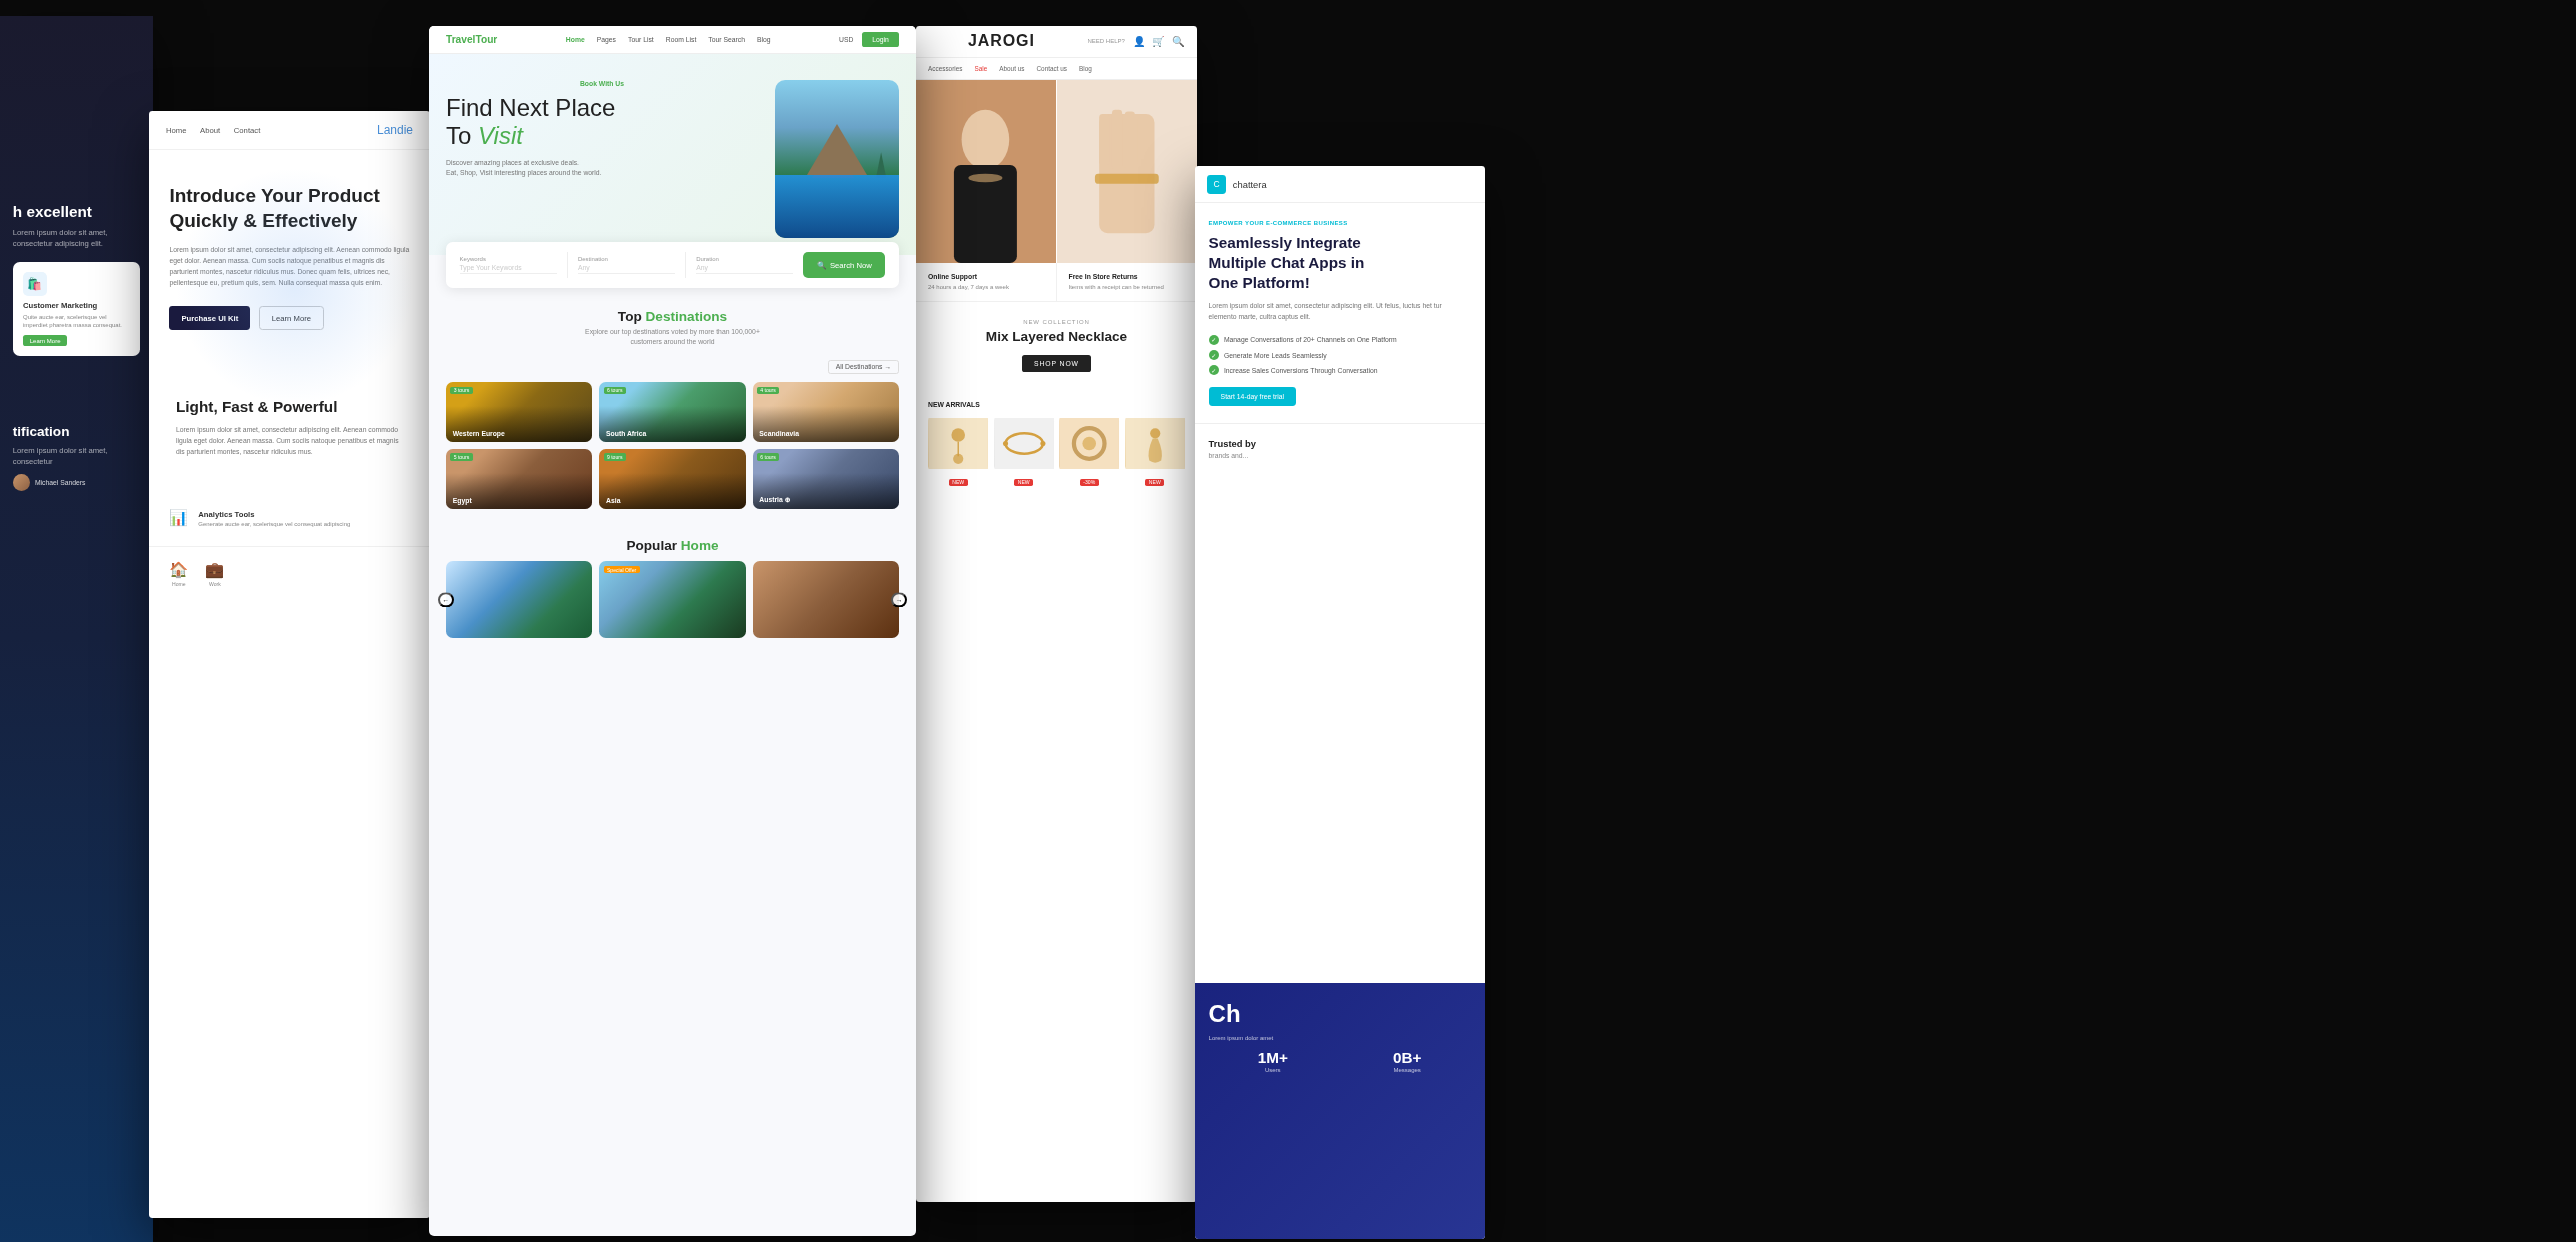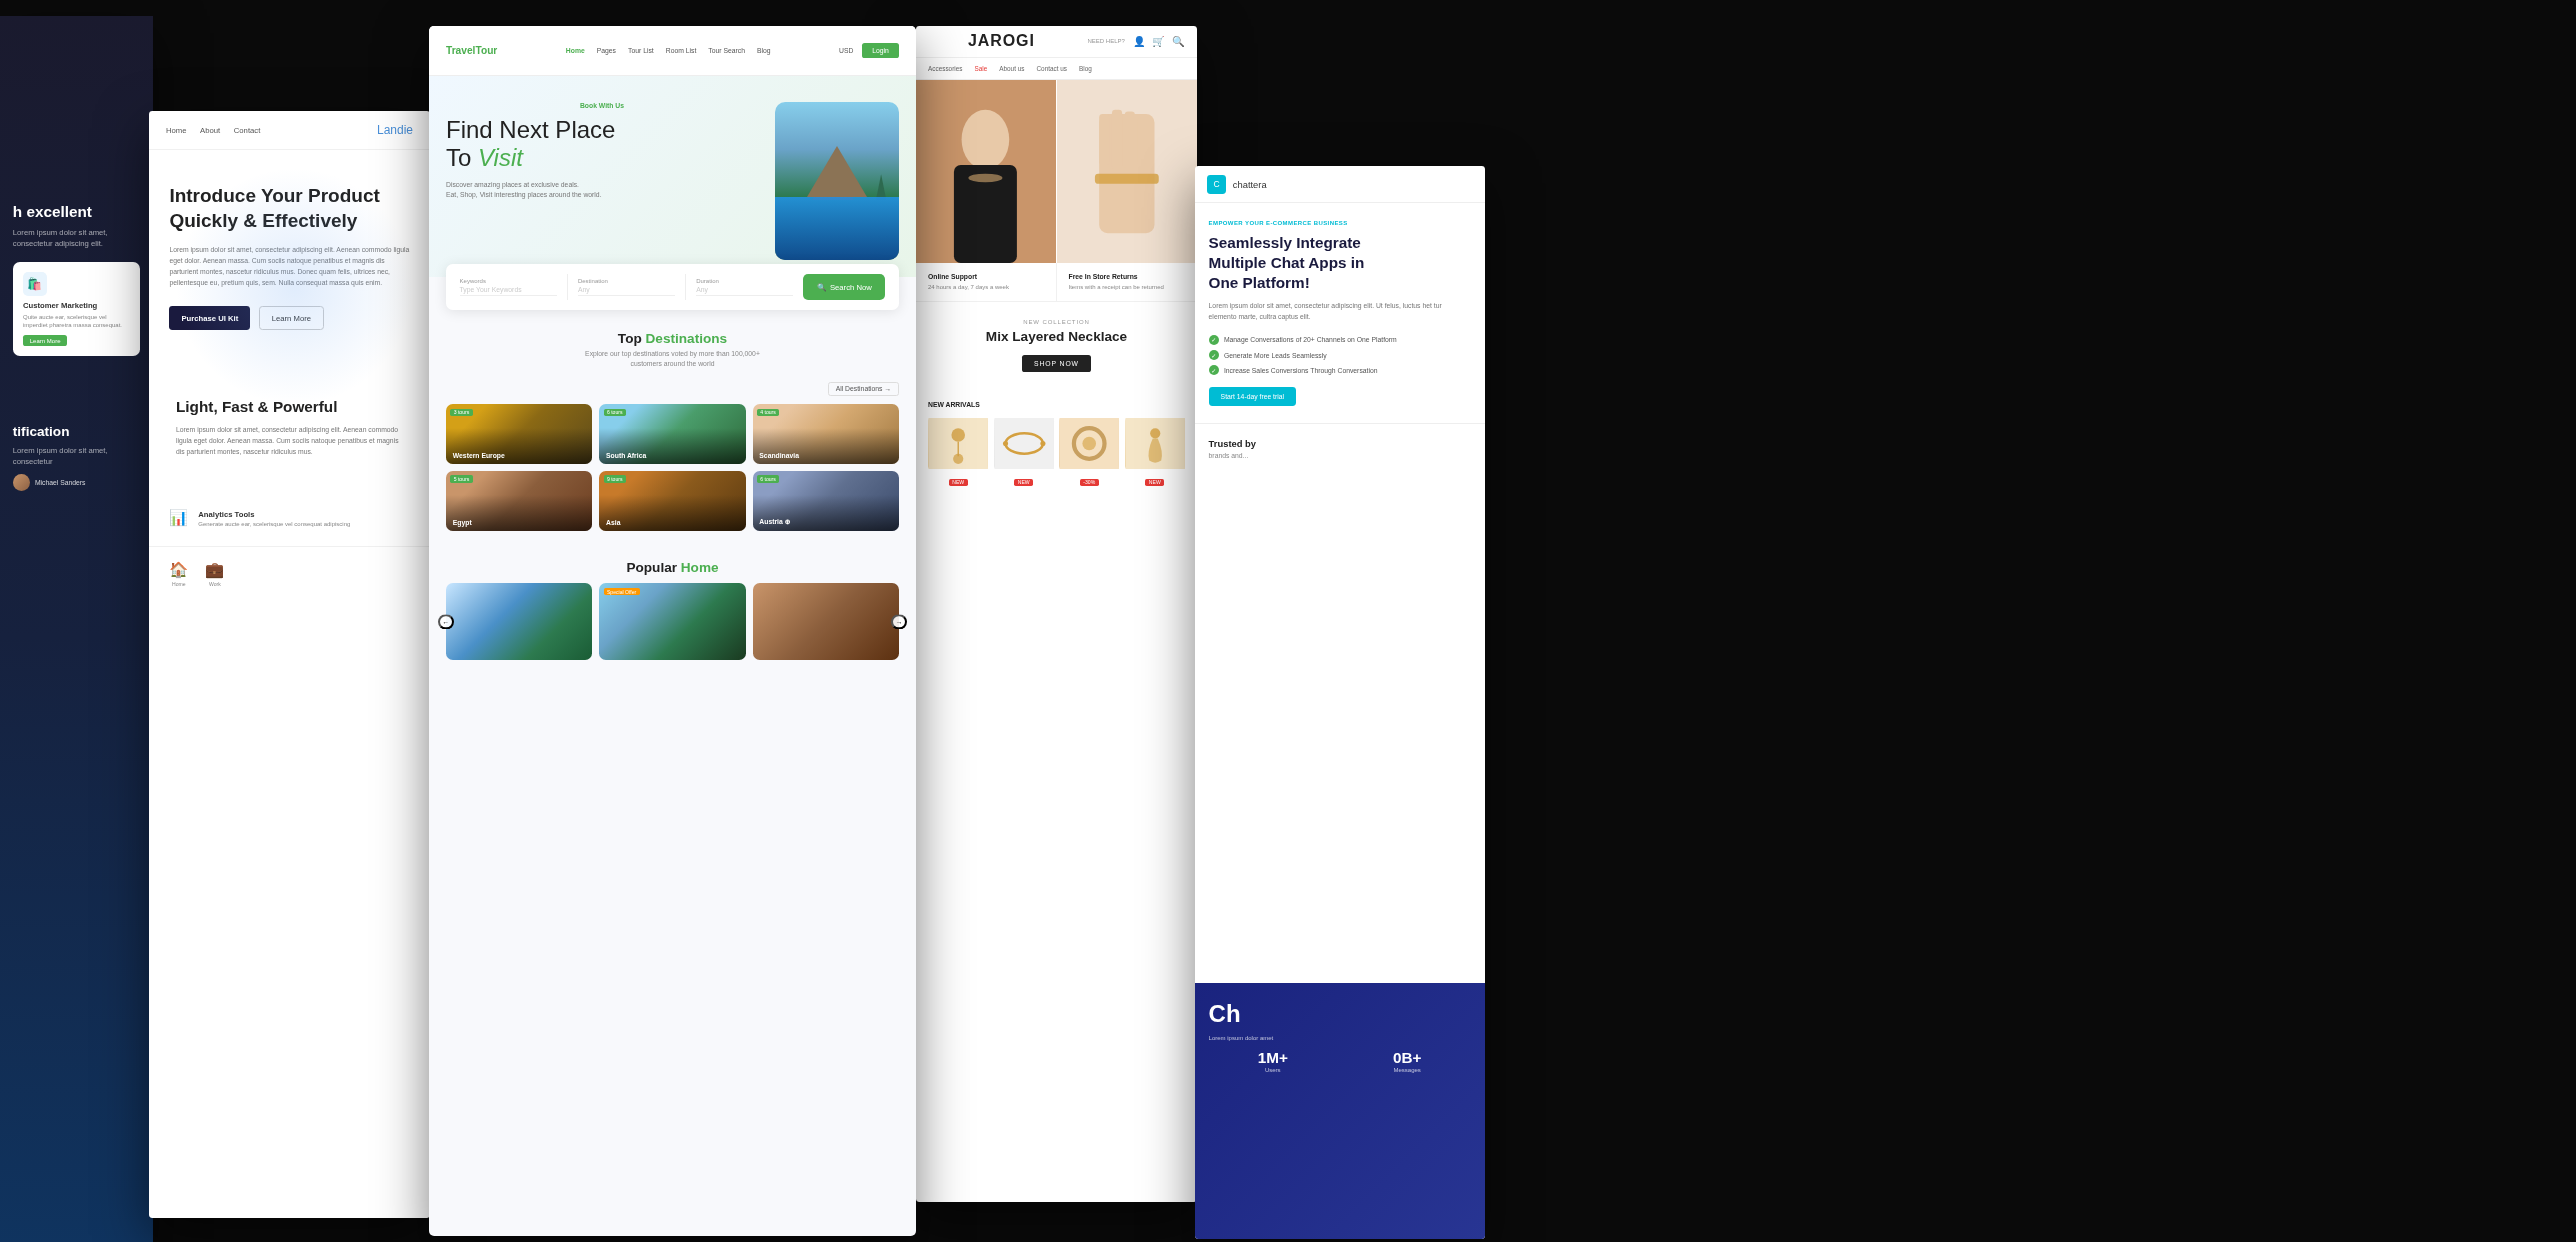--- a/index.html
+++ b/index.html
@@ -268,21 +268,21 @@
       height: 1210px;
       background: #f8f9fc;
       z-index: 4;
       border-radius: 5.1px;
     }
 
     .travel-nav {
       display: flex;
       align-items: center;
       justify-content: space-between;
-      padding: 17px 17px;
+      padding: 6px 17px;
       background: #fff;
       border-bottom: 0.9px solid #eee;
     }
 
     .travel-logo {
       font-size: 10.2px;
       font-weight: 600;
       color: #333;
     }
 

